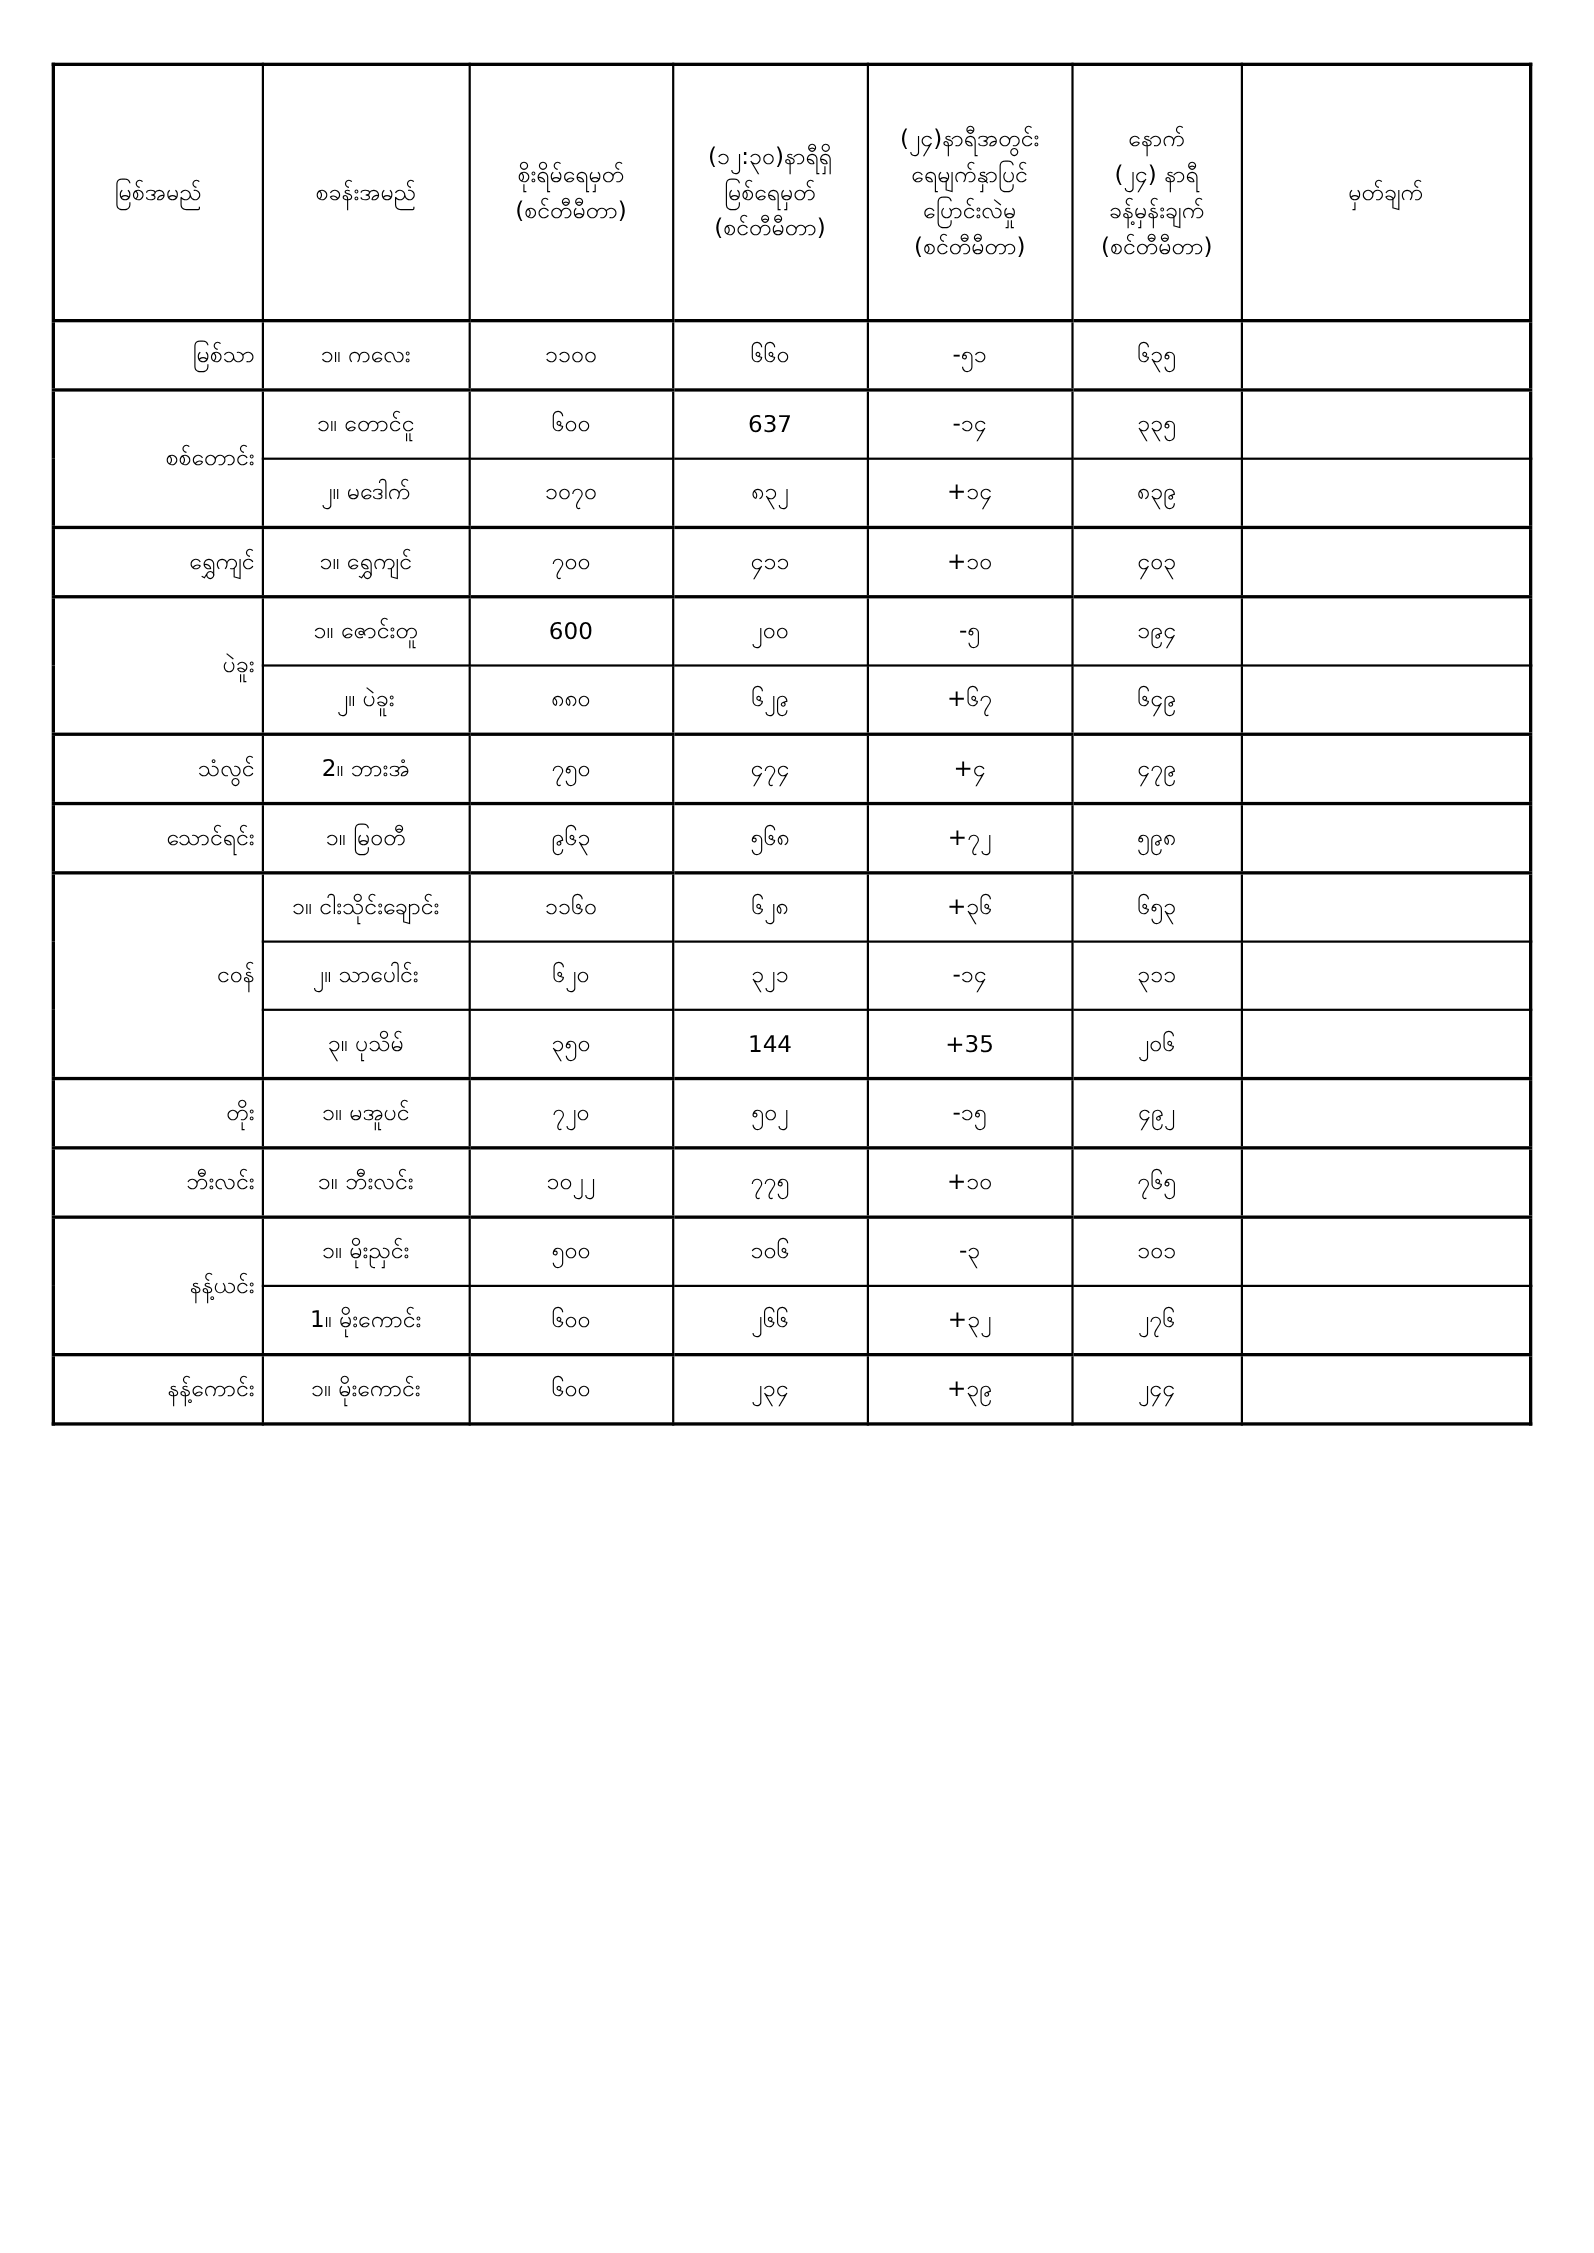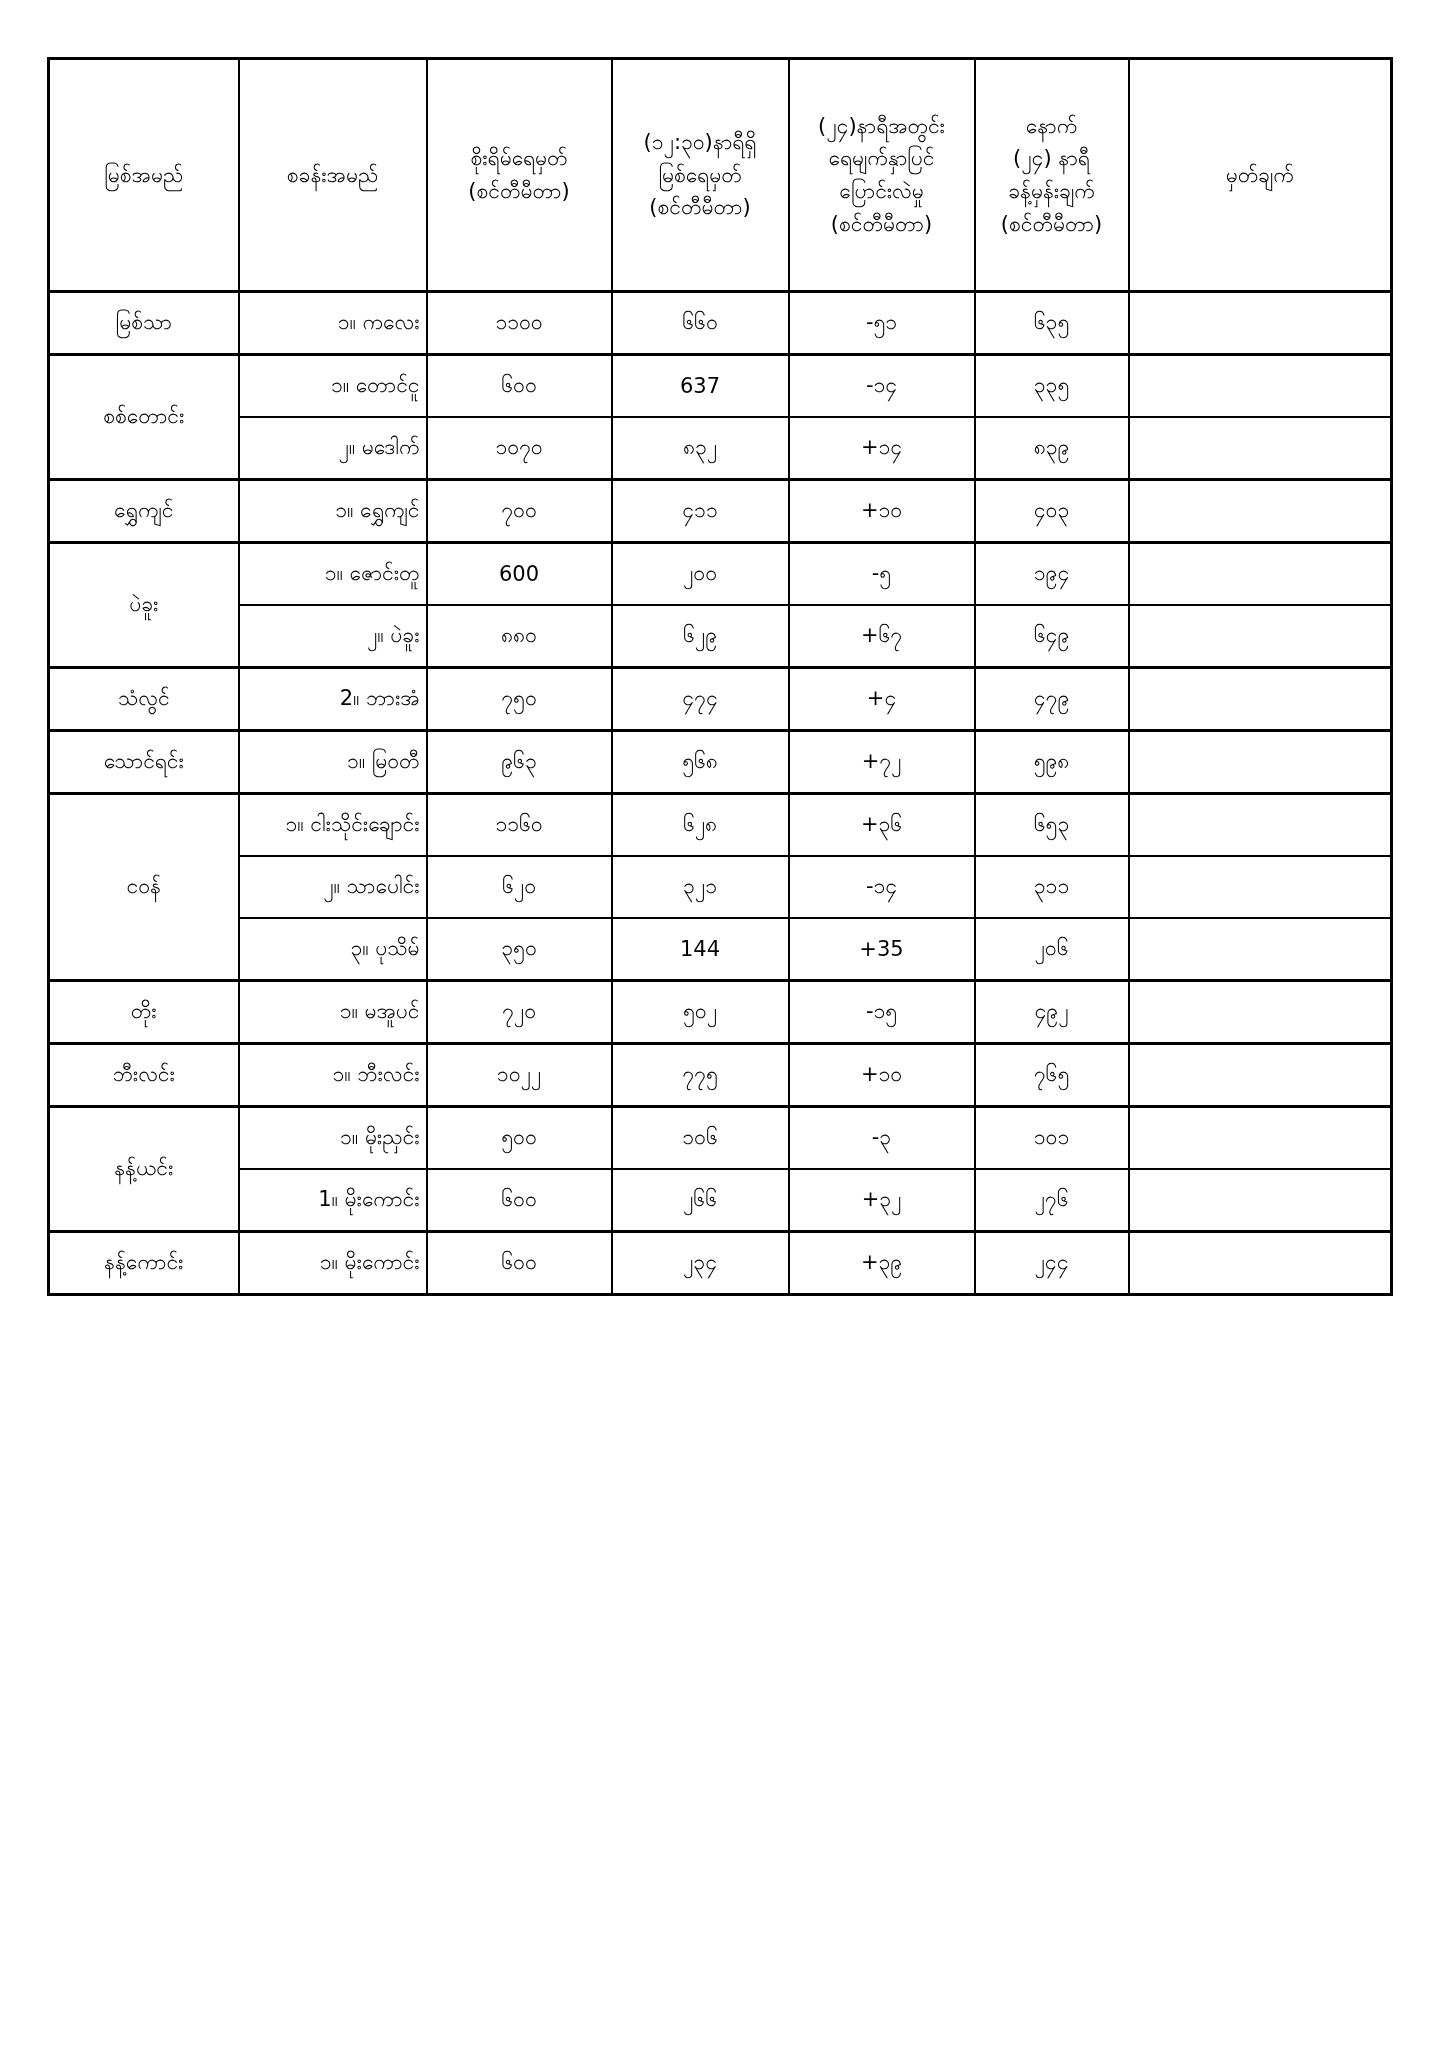--- a/index.html
+++ b/index.html
@@ -42,25 +42,25 @@
     padding: 4px 6px;
   }
   table.levels td {
     height: 56px;
     font-size: 21px;
     vertical-align: middle;
     padding: 2px 6px;
     overflow: hidden;
   }
   td.river {
+    text-align: right;
+    padding-left: 24px;
+  }
+  td.station {
     text-align: center;
-    padding-left: 24px;
-  }
-  td.station {
-    text-align: right;
     padding-left: 10px;
   }
   td.num {
     text-align: center;
   }
   tr.group-first td {
     border-top-width: 3px;
   }
   col.c1 { width: 190px; }
   col.c2 { width: 188px; }

